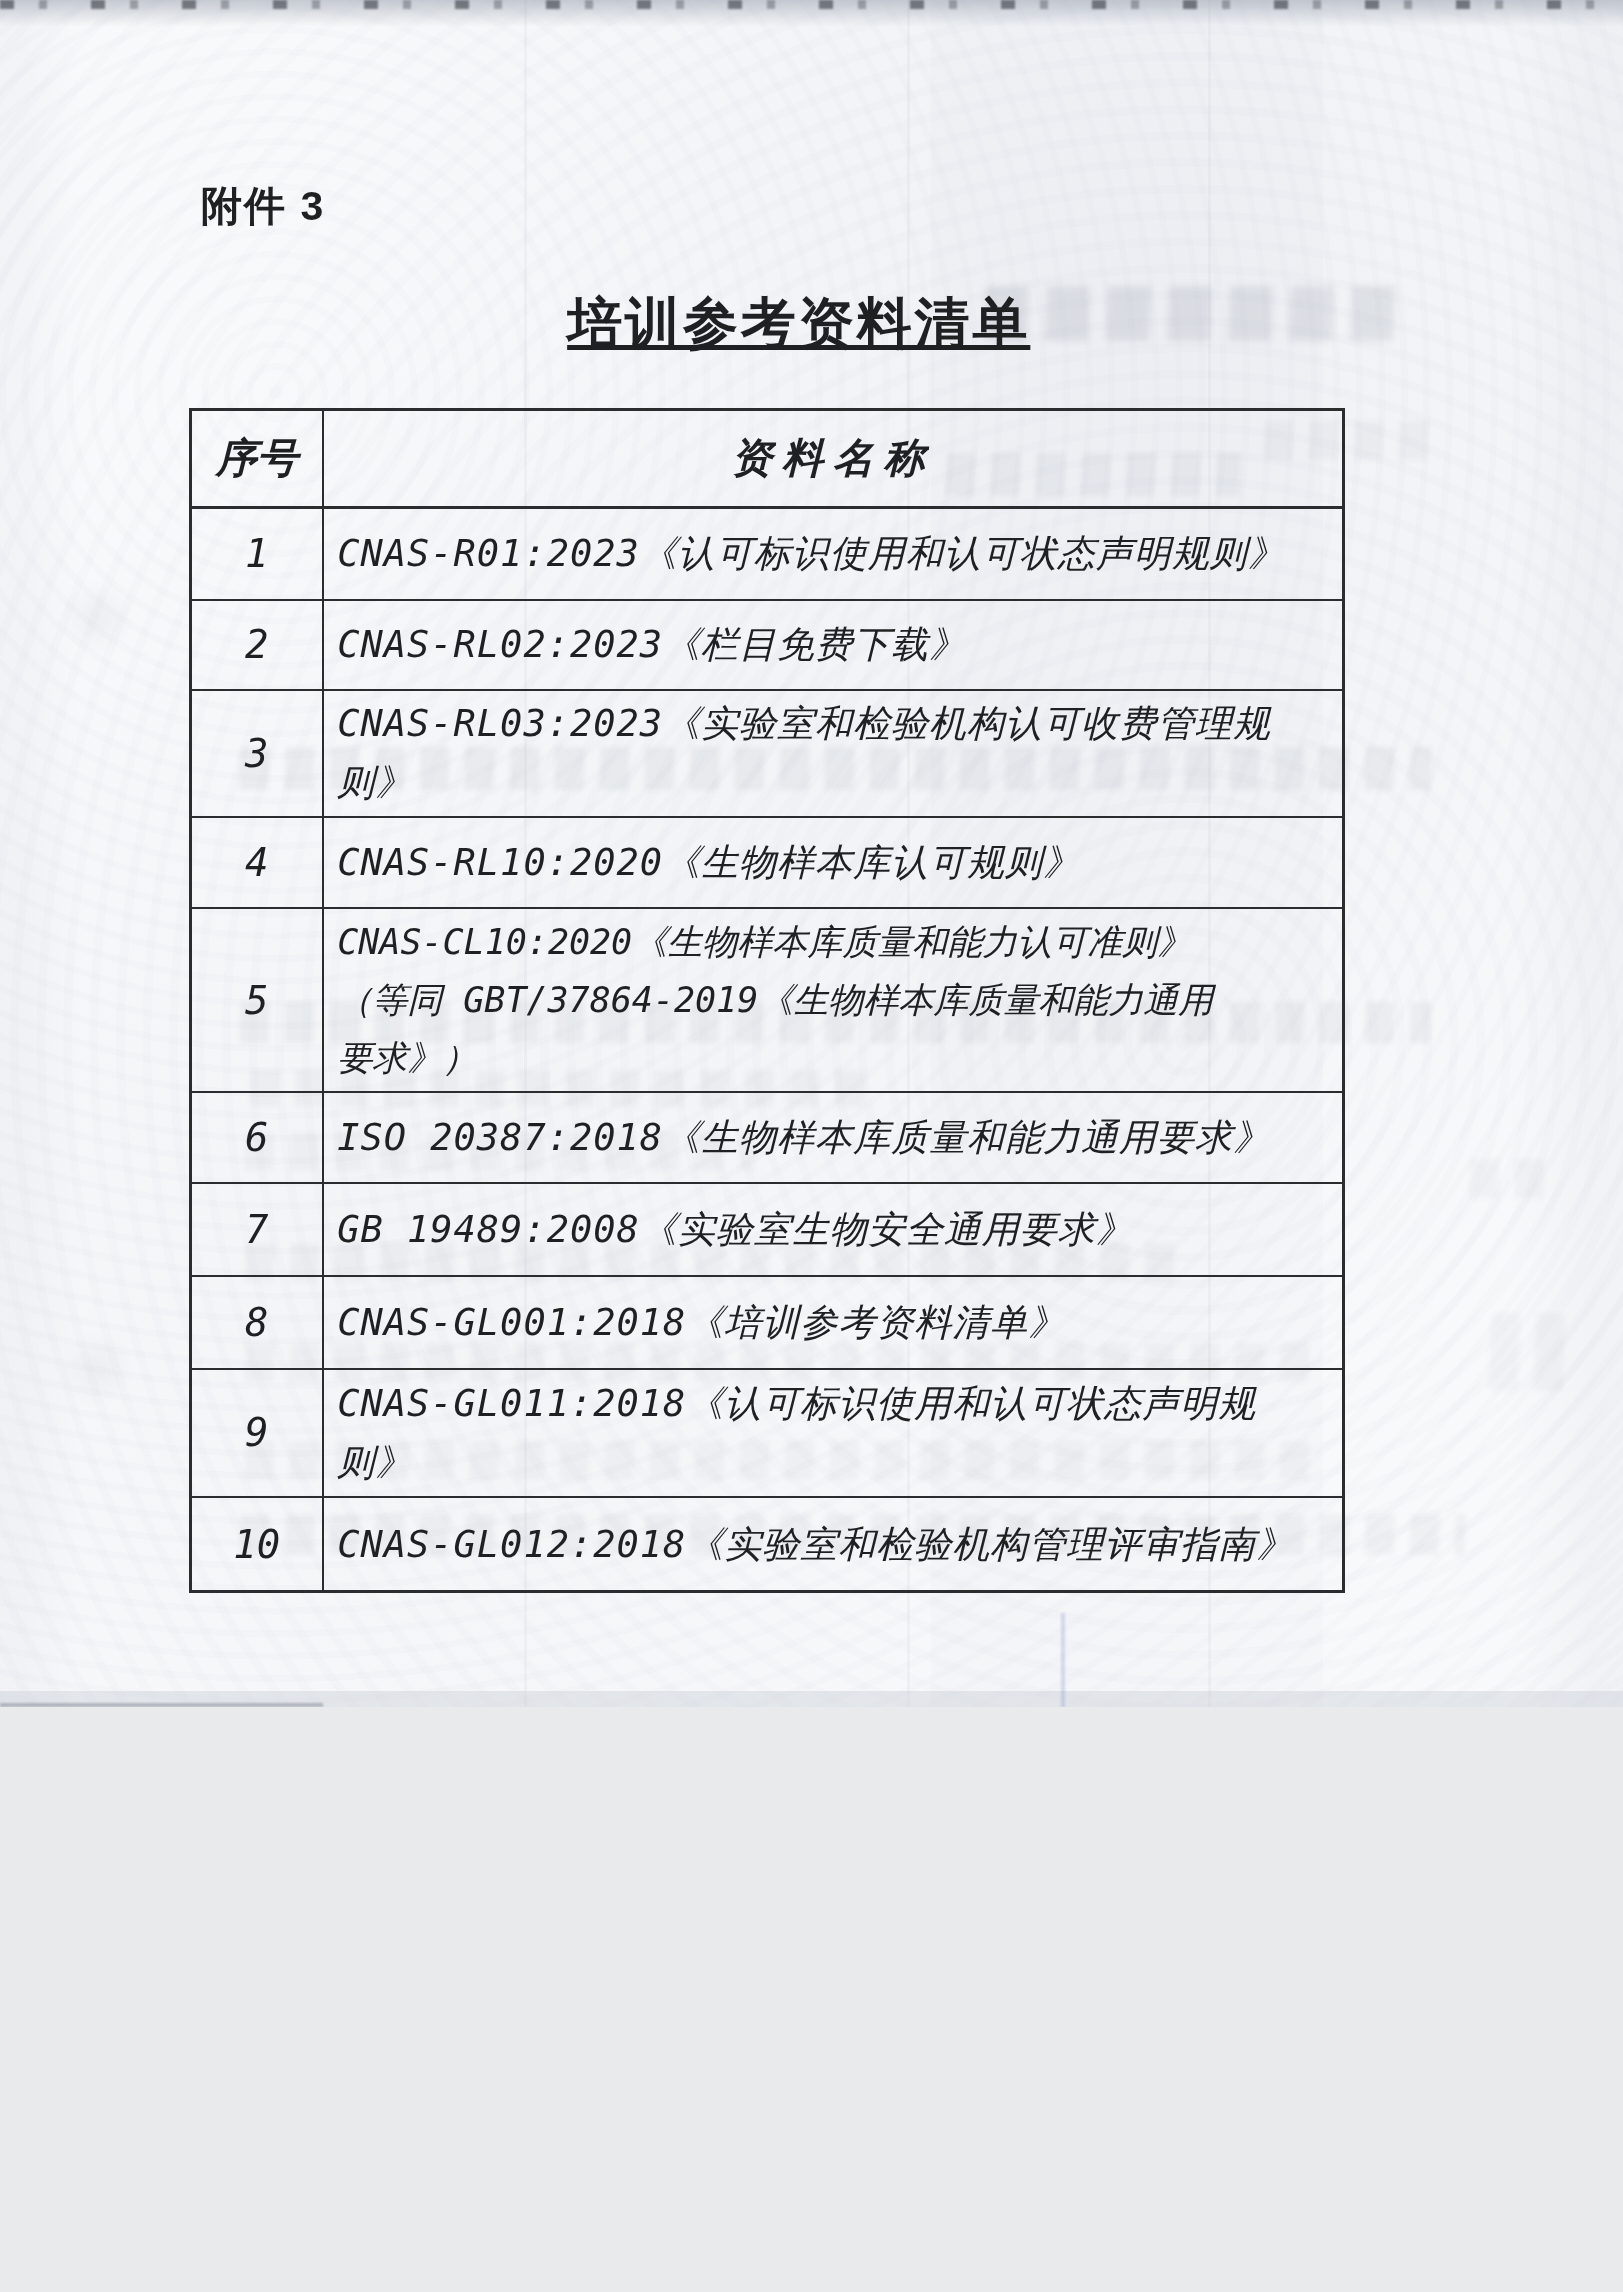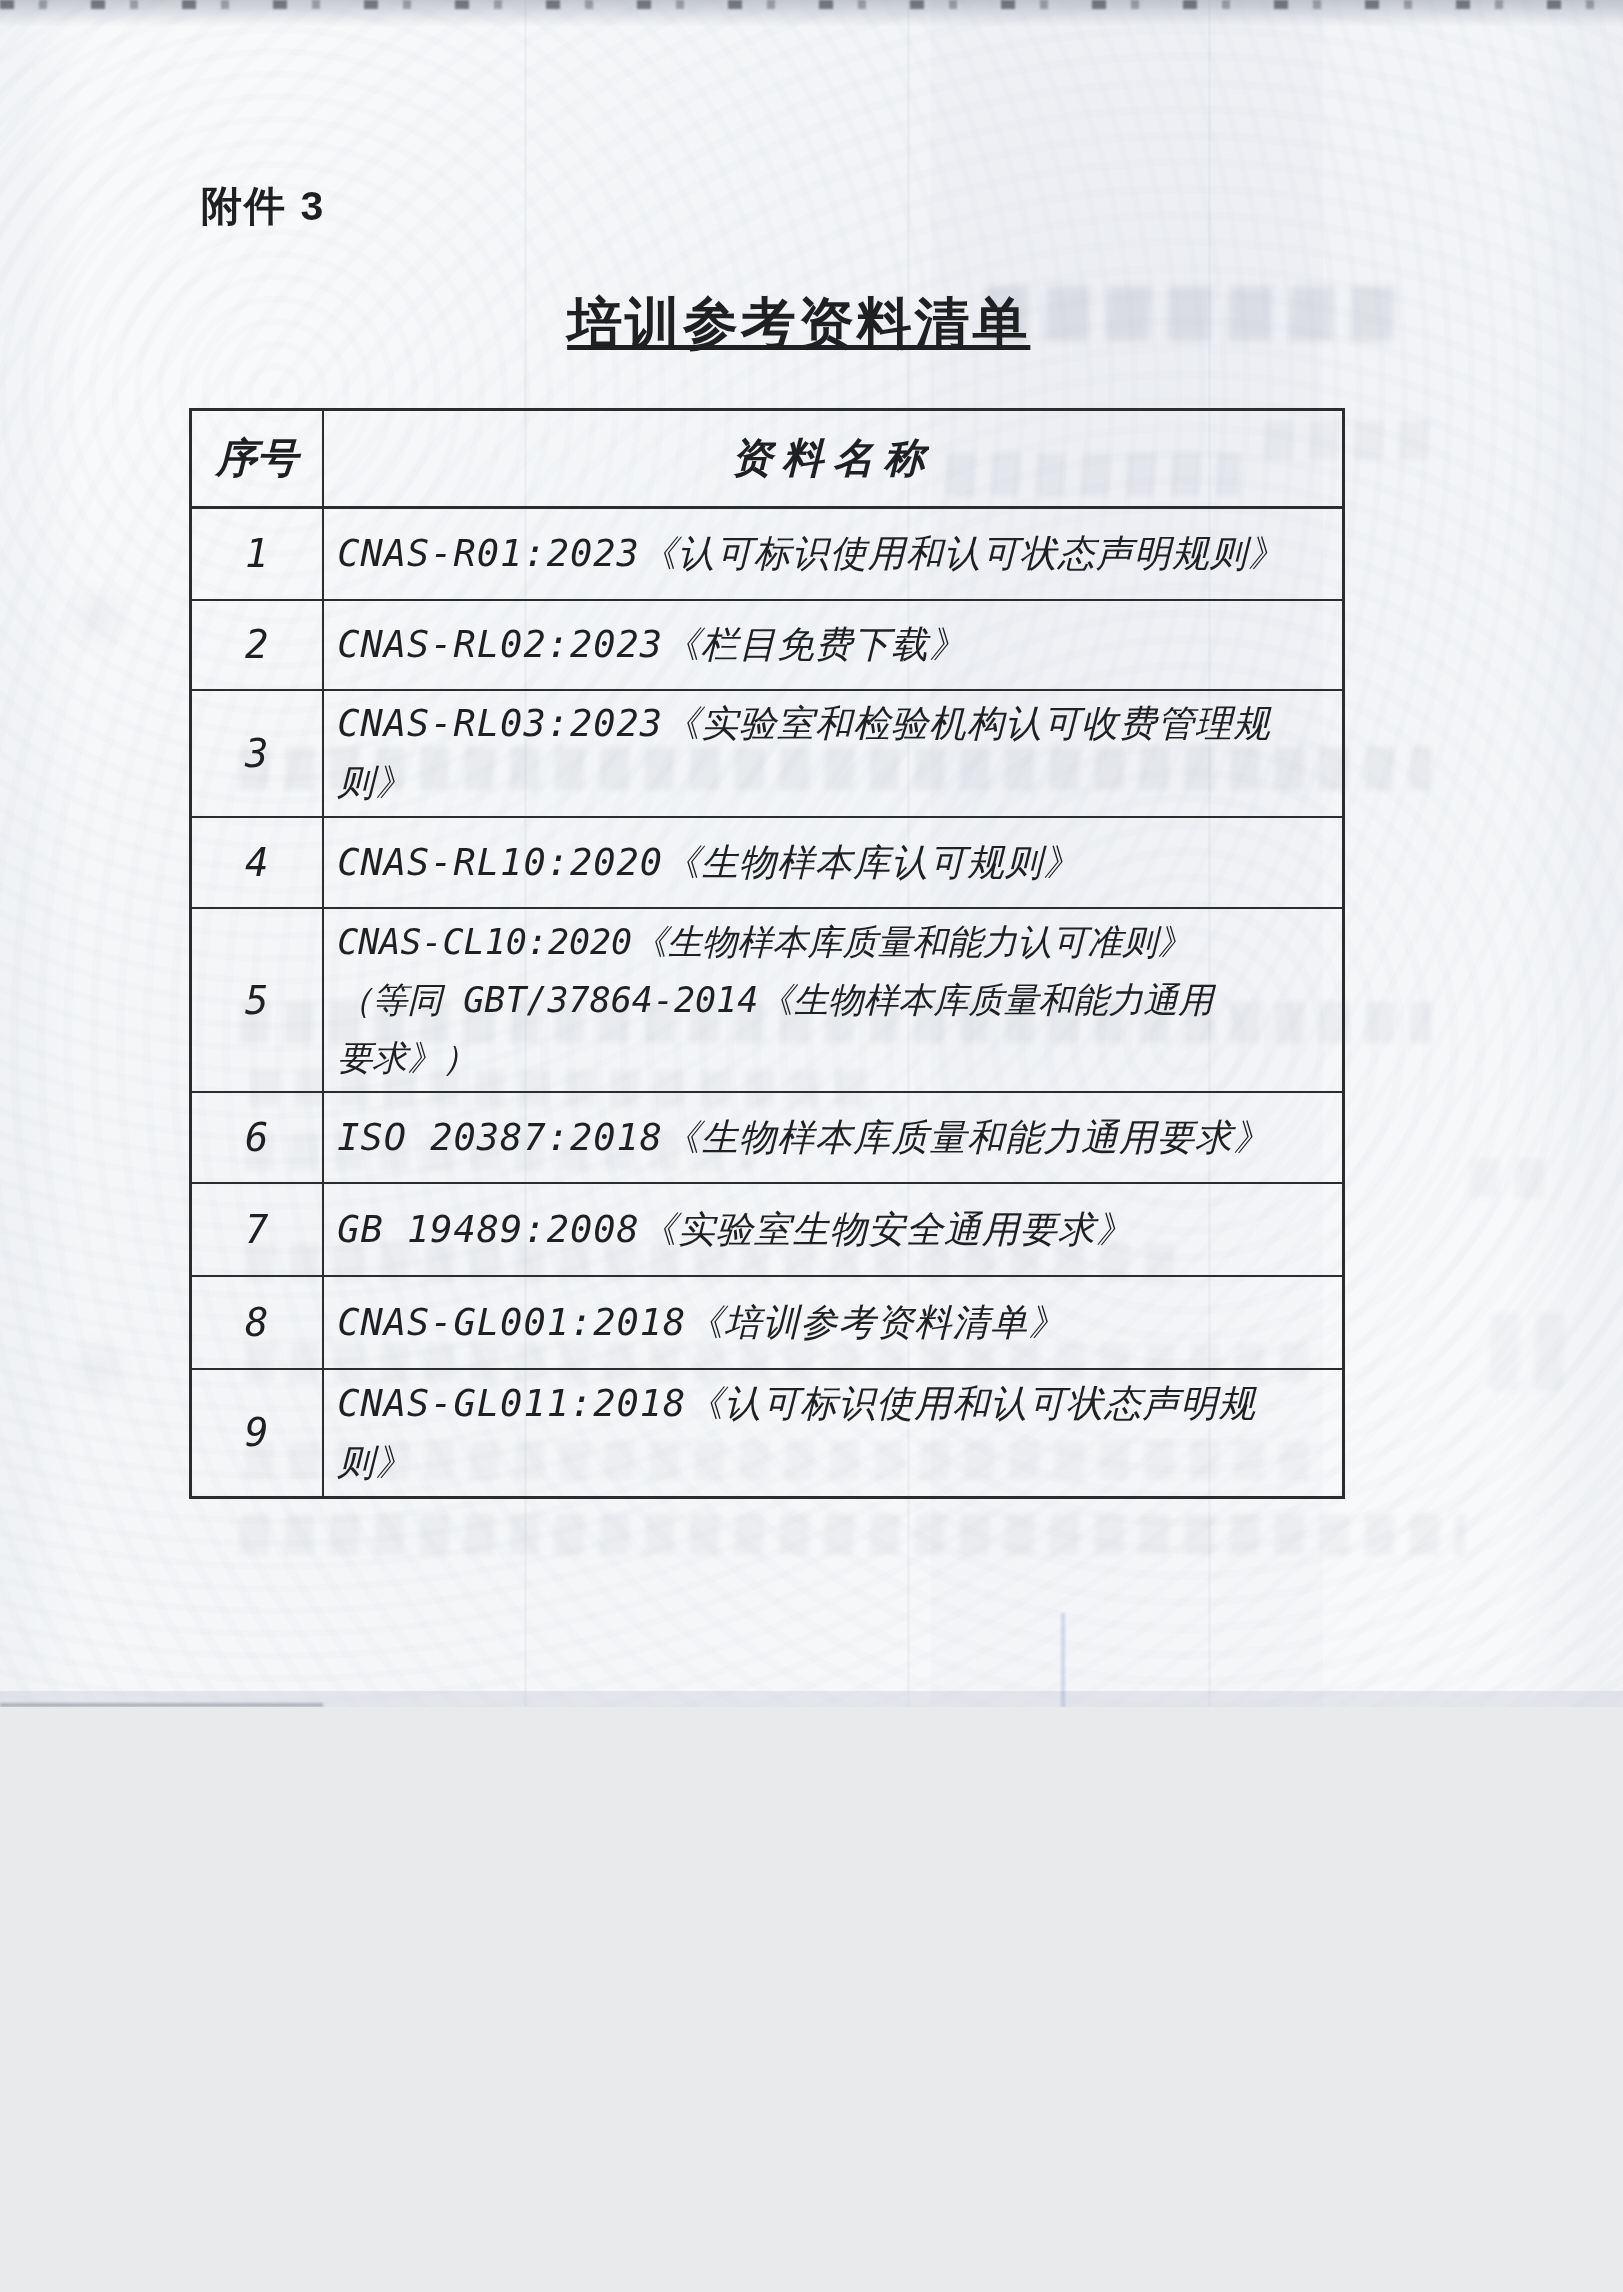--- a/index.html
+++ b/index.html
@@ -130,37 +130,41 @@
       <td class="name">CNAS-RL03:2023《实验室和检验机构认可收费管理规
 则》</td>
     </tr>
     <tr class="rh-4">
       <td class="idx">4</td>
       <td class="name">CNAS-RL10:2020《生物样本库认可规则》</td>
     </tr>
     <tr class="rh-5 r5">
       <td class="idx">5</td>
       <td class="name">CNAS-CL10:2020《生物样本库质量和能力认可准则》
-（等同 GBT/37864-2014《生物样本库质量和能力通用
+（等同 GBT/37864-2019《生物样本库质量和能力通用
 要求》）</td>
     </tr>
     <tr class="rh-6">
       <td class="idx">6</td>
       <td class="name">ISO 20387:2018《生物样本库质量和能力通用要求》</td>
     </tr>
     <tr class="rh-7">
       <td class="idx">7</td>
       <td class="name">GB 19489:2008《实验室生物安全通用要求》</td>
     </tr>
     <tr class="rh-8">
       <td class="idx">8</td>
       <td class="name">CNAS-GL001:2018《培训参考资料清单》</td>
     </tr>
     <tr class="rh-9">
       <td class="idx">9</td>
       <td class="name">CNAS-GL011:2018《认可标识使用和认可状态声明规则》</td>
     </tr>
+    <tr class="rh-10">
+      <td class="idx">10</td>
+      <td class="name">CNAS-GL012:2018《实验室和检验机构管理评审指南》</td>
+    </tr>
   </tbody>
     </table>
 
   <div class="pagenum">6</div>
 </div>
 
 
 </body></html>

